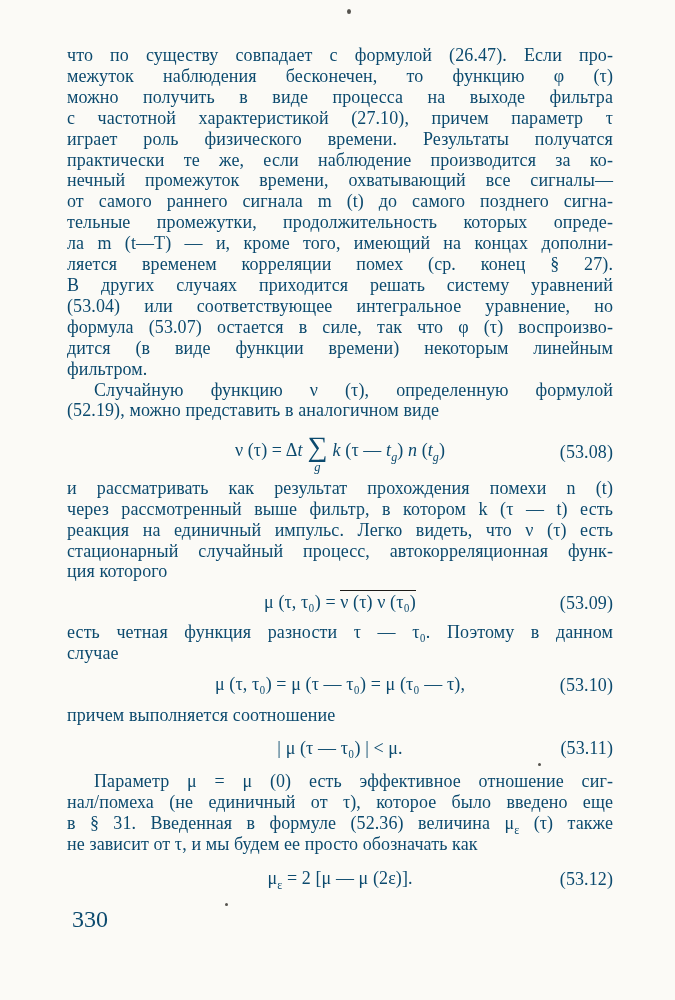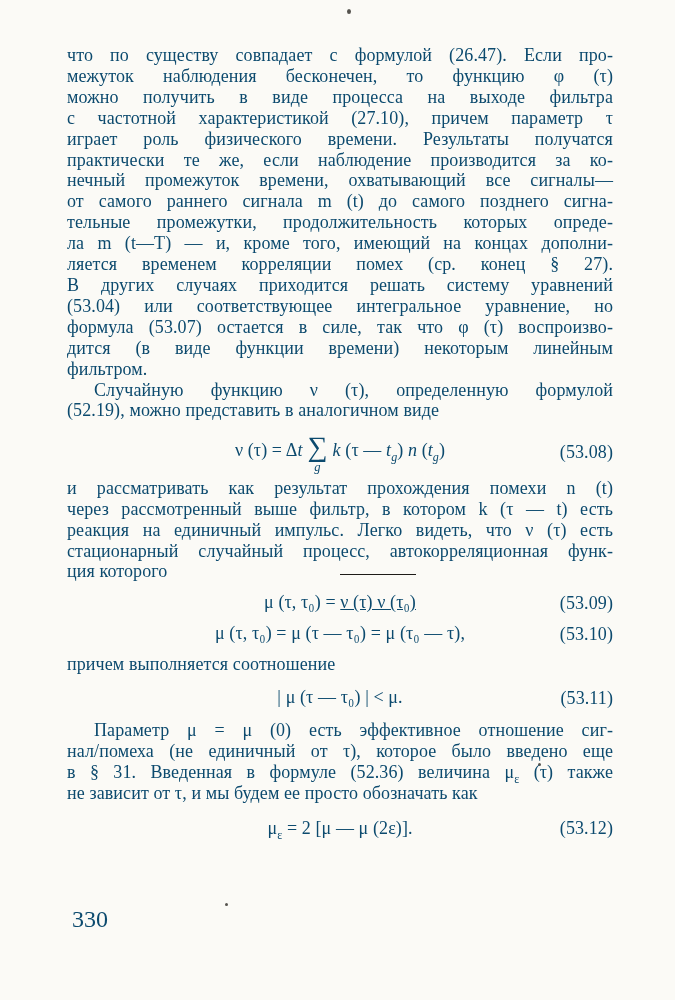--- a/index.html
+++ b/index.html
@@ -19,21 +19,21 @@
   .eq-body{white-space:nowrap;}
   .eq-num{position:absolute;right:0;top:50%;transform:translateY(-50%);text-align:center;}
   i{font-style:italic;}
   sub.vsub{font-size:12px;line-height:0;}
   .bigsum{
     display:inline-flex;flex-direction:column;align-items:center;
     vertical-align:middle;margin:0 5px;line-height:1;position:relative;top:2px;
   }
   .sigma{font-size:28px;line-height:1;}
   .sigsub{font-size:12.5px;line-height:1;}
-  .over{border-top:1.5px solid #1d1b18;padding-top:17px;text-decoration:underline;}
+  .over{border-top:1.5px solid #1d1b18;padding-top:1px;}
   .eq08{margin:10px 0 6px;}
   .eq09{margin:10px 0 9px;}
   .eq10{margin:10px 0 10px;}
   .eq11{margin:12px 0 12px;}
   .eq12{margin:14px 0 0;}
   .pageno{position:absolute;left:72px;top:906px;font-size:24px;}
   .speck{position:absolute;background:#55534e;border-radius:50%;}
   .s1{left:347px;top:9px;width:4px;height:5px;}
   .s2{left:538px;top:763px;width:3px;height:3px;}
   .s3{left:225px;top:903px;width:3px;height:3px;}
@@ -86,20 +86,24 @@
       <div class="ln">реакция на единичный импульс. Легко видеть, что ν (τ) есть</div>
       <div class="ln">стационарный случайный процесс, автокорреляционная функ-</div>
       <div class="ln last">ция которого</div>
     </div>
 
     <div class="eq eq09">
       <span class="eq-body"><span>μ (τ, τ₀) = </span><span class="over">ν (τ) ν (τ₀)</span></span>
       <span class="eq-num">(53.09)</span>
     </div>
 
+    <div class="para">
+      <div class="ln">есть четная функция разности τ — τ₀. Поэтому в данном</div>
+      <div class="ln last">случае</div>
+    </div>
 
     <div class="eq eq10">
       <span class="eq-body">μ (τ, τ₀) = μ (τ — τ₀) = μ (τ₀ — τ),</span>
       <span class="eq-num">(53.10)</span>
     </div>
 
     <div class="para">
       <div class="ln last">причем выполняется соотношение</div>
     </div>
 

